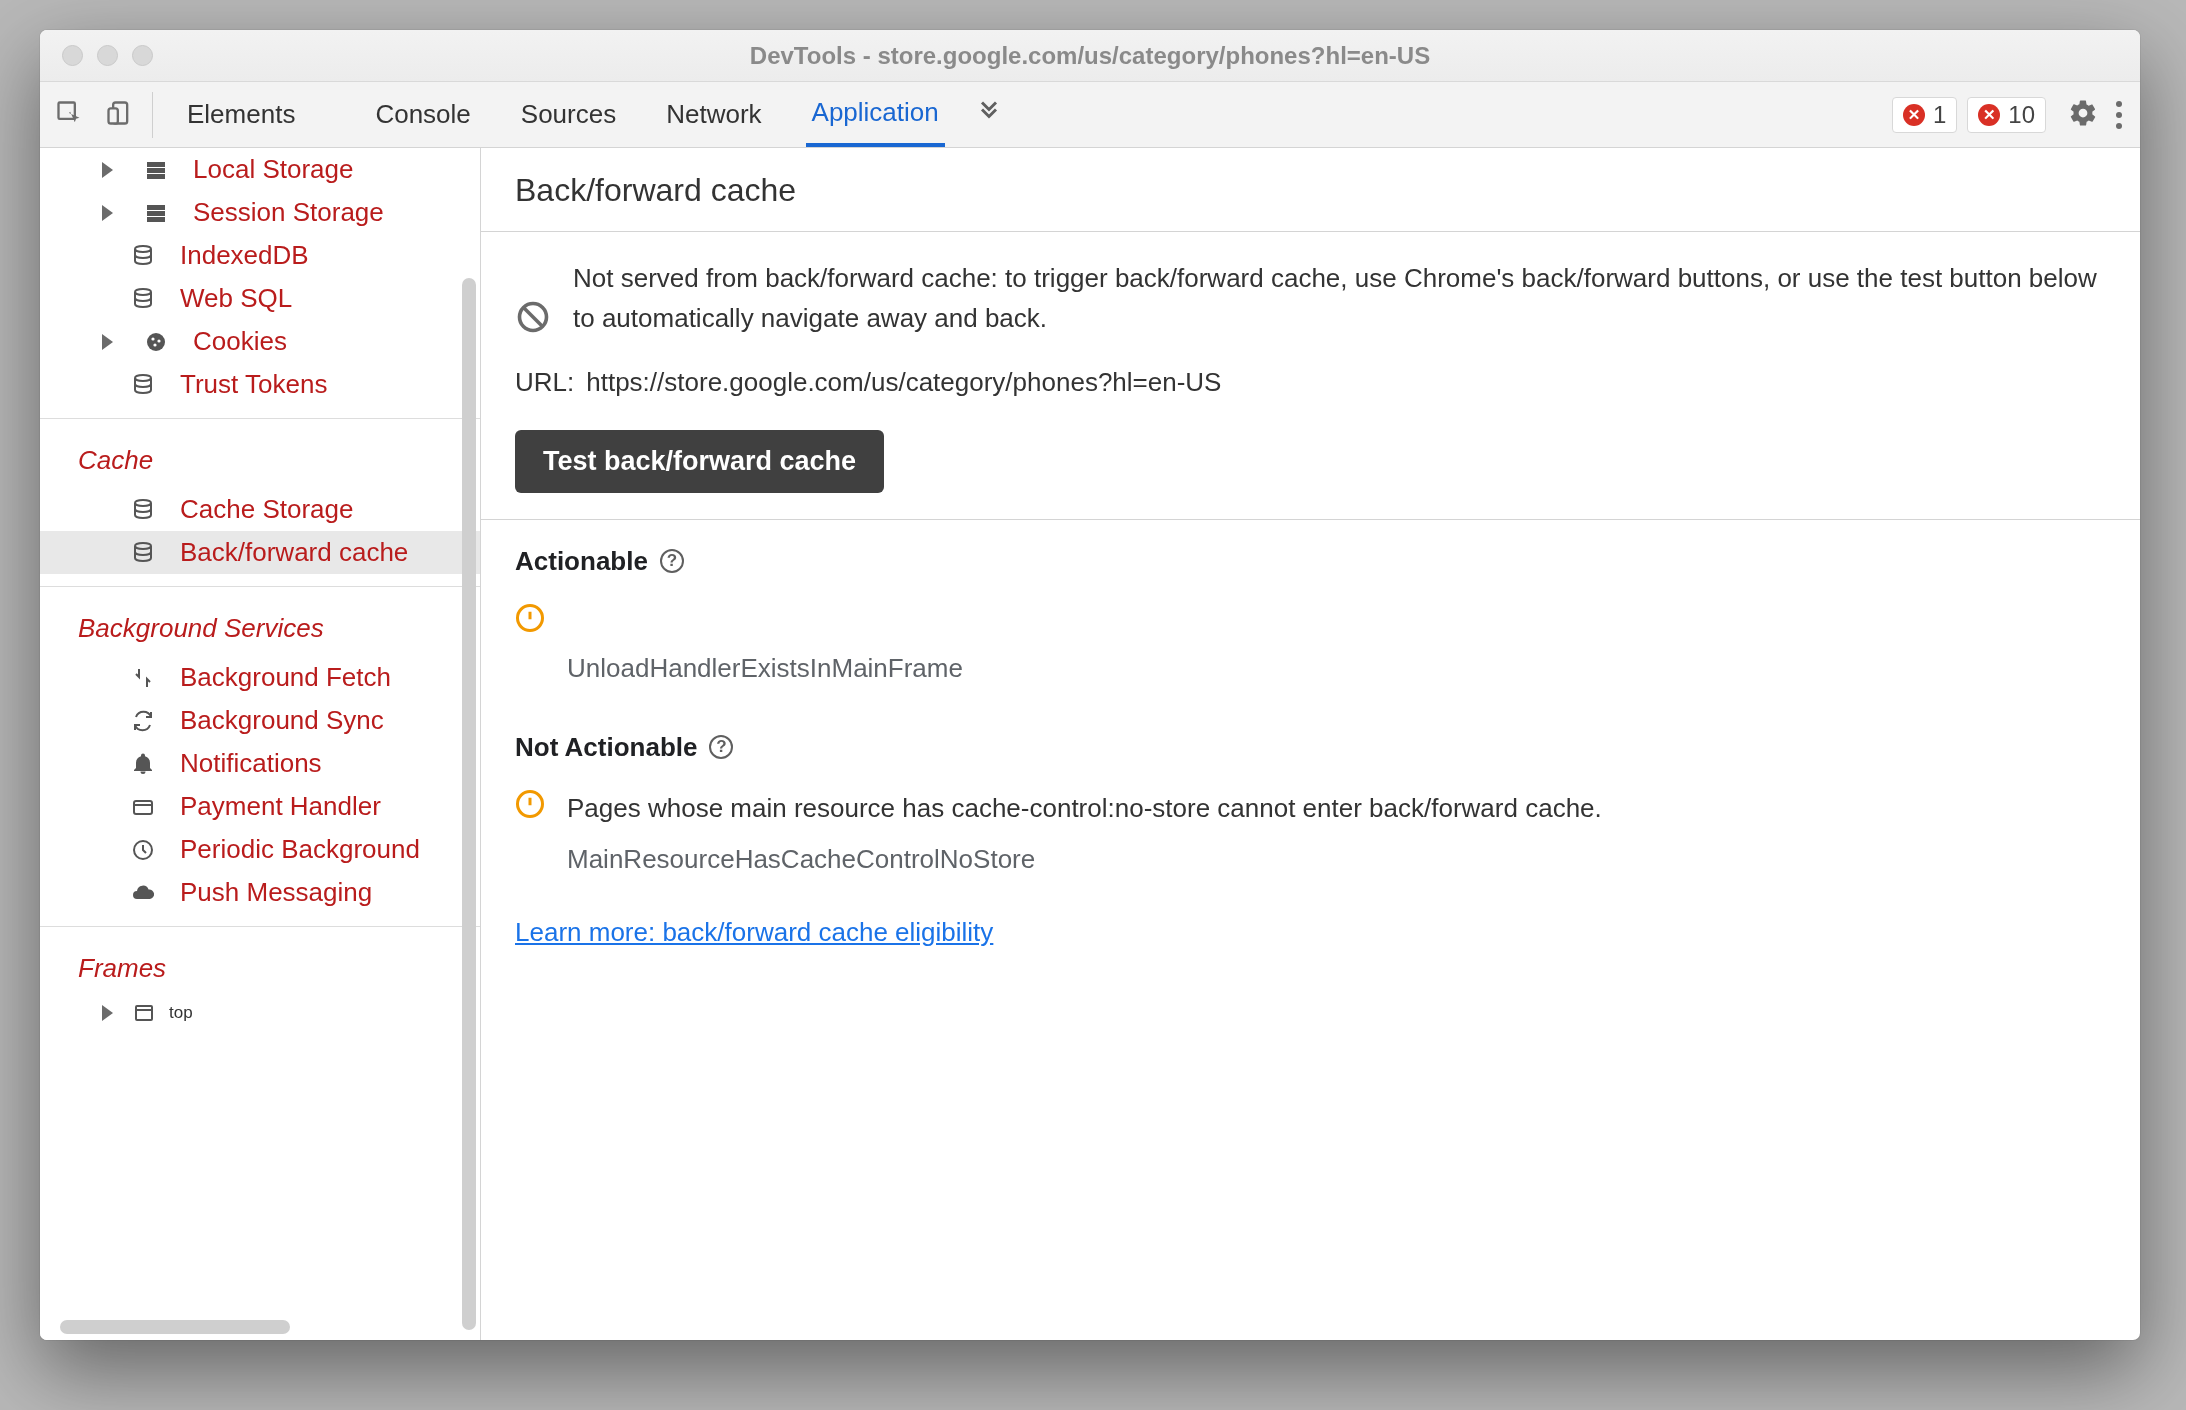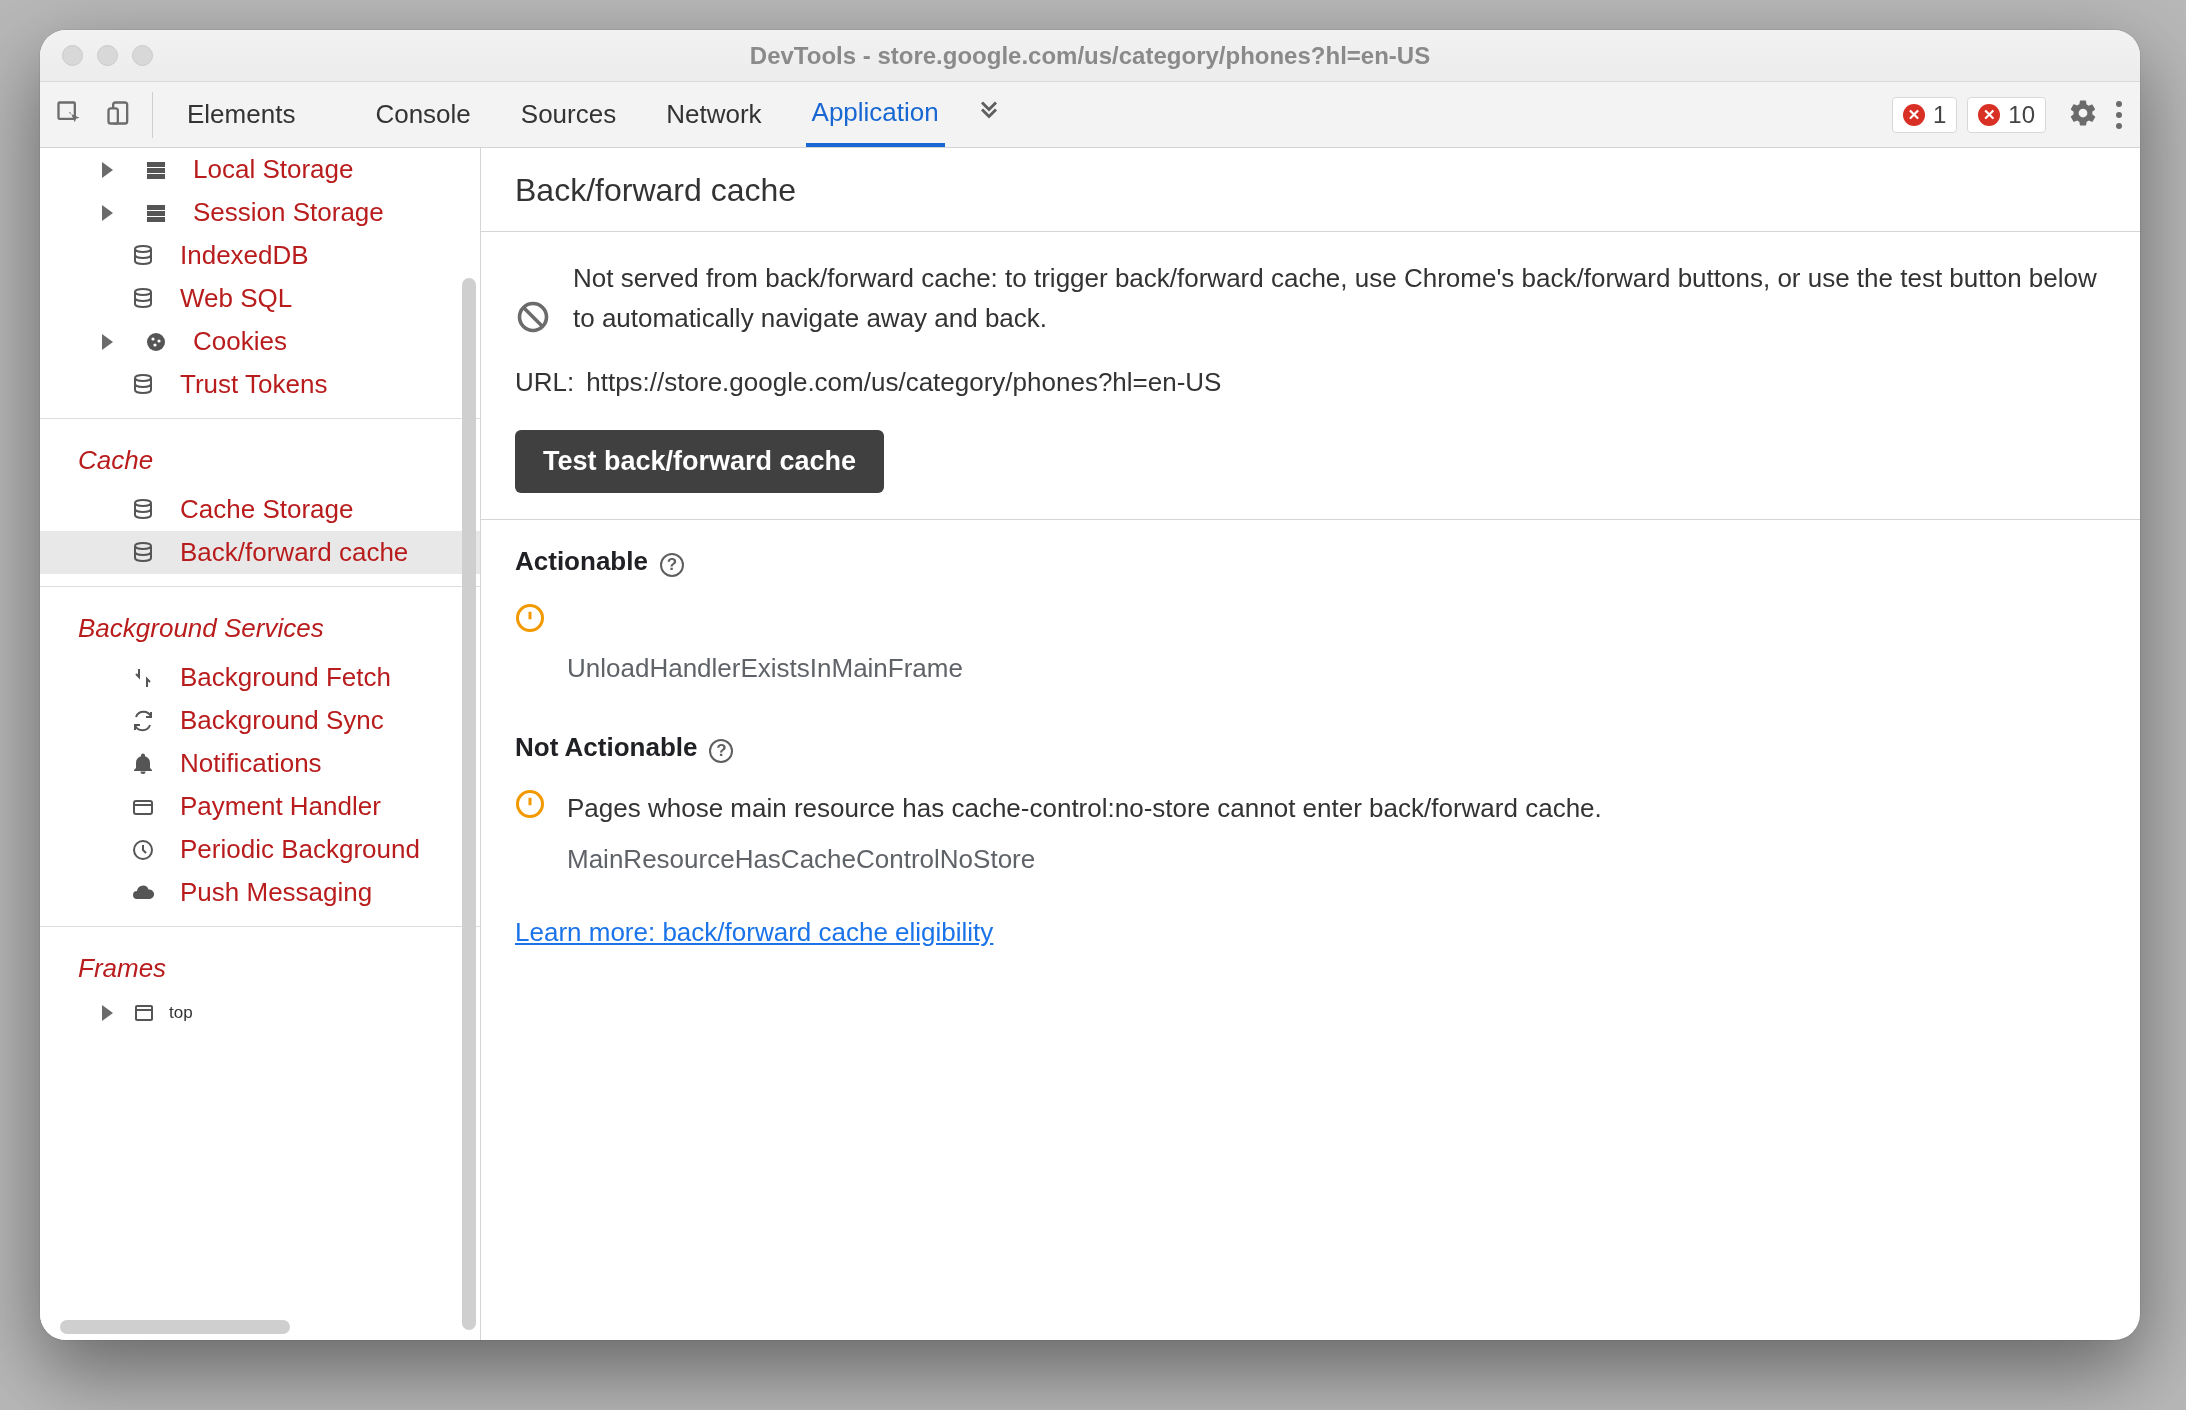--- a/index.html
+++ b/index.html
@@ -9,21 +9,21 @@
     background:#b8b8b8;
     width:2186px; height:1410px;
     display:flex; align-items:flex-start; justify-content:flex-start;
     transform-origin: top left;
   }
   .window {
     width:2100px;
     height:1310px;
     margin:30px 40px;
     background:#fff;
-    border-radius:26px;
+    border-radius:7px;
     box-shadow: 0 30px 80px rgba(0,0,0,.45), 0 0 0 1px rgba(0,0,0,.05);
     overflow:hidden;
     display:flex;
     flex-direction:column;
     position:relative;
   }
   
   .titlebar {
     height:52px;
     background:linear-gradient(#f2f2f2,#ececec);
@@ -106,21 +106,21 @@
   .url-row{ margin-top:28px; display:flex; gap:12px; font-size:26px; color:#333;}
   .url-row .label{color:#333;}
   .btn-primary{
     margin-top:32px;
     background:#404040; color:#fff;
     border:none; border-radius:6px;
     font-size:27px; font-weight:600;
     padding:16px 28px;
     cursor:pointer;
   }
-  .sub-h { font-size:26px; font-weight:700; color:#202124; display:flex; align-items:flex-end; gap:12px; }
+  .sub-h { font-size:26px; font-weight:700; color:#202124; display:flex; align-items:center; gap:12px; }
   .help{ display:inline-flex; width:24px;height:24px;border:2.5px solid #5f5f5f;border-radius:50%;align-items:center;justify-content:center;font-size:17px;color:#5f5f5f;}
   .issue { display:flex; gap:22px; align-items:flex-start; margin-top:26px;}
   .warn{ flex:none;}
   .warn svg{width:30px;height:30px;}
   .issue-text{ font-size:26px; color:#333; line-height:1.5;}
   .issue-id{ margin-top:16px; font-size:26px; color:#5f6368; margin-left:52px;}
   .learn-link{ color:#1a73e8; font-size:26px; text-decoration:underline; display:inline-block; margin-top:42px;}
   .frames-section{display:flex;align-items:center;gap:10px;padding-left:62px;font-size:17px;color:#333;margin-top:10px;}
   .frames-item{display:flex;align-items:center;gap:12px;}
 </style>

